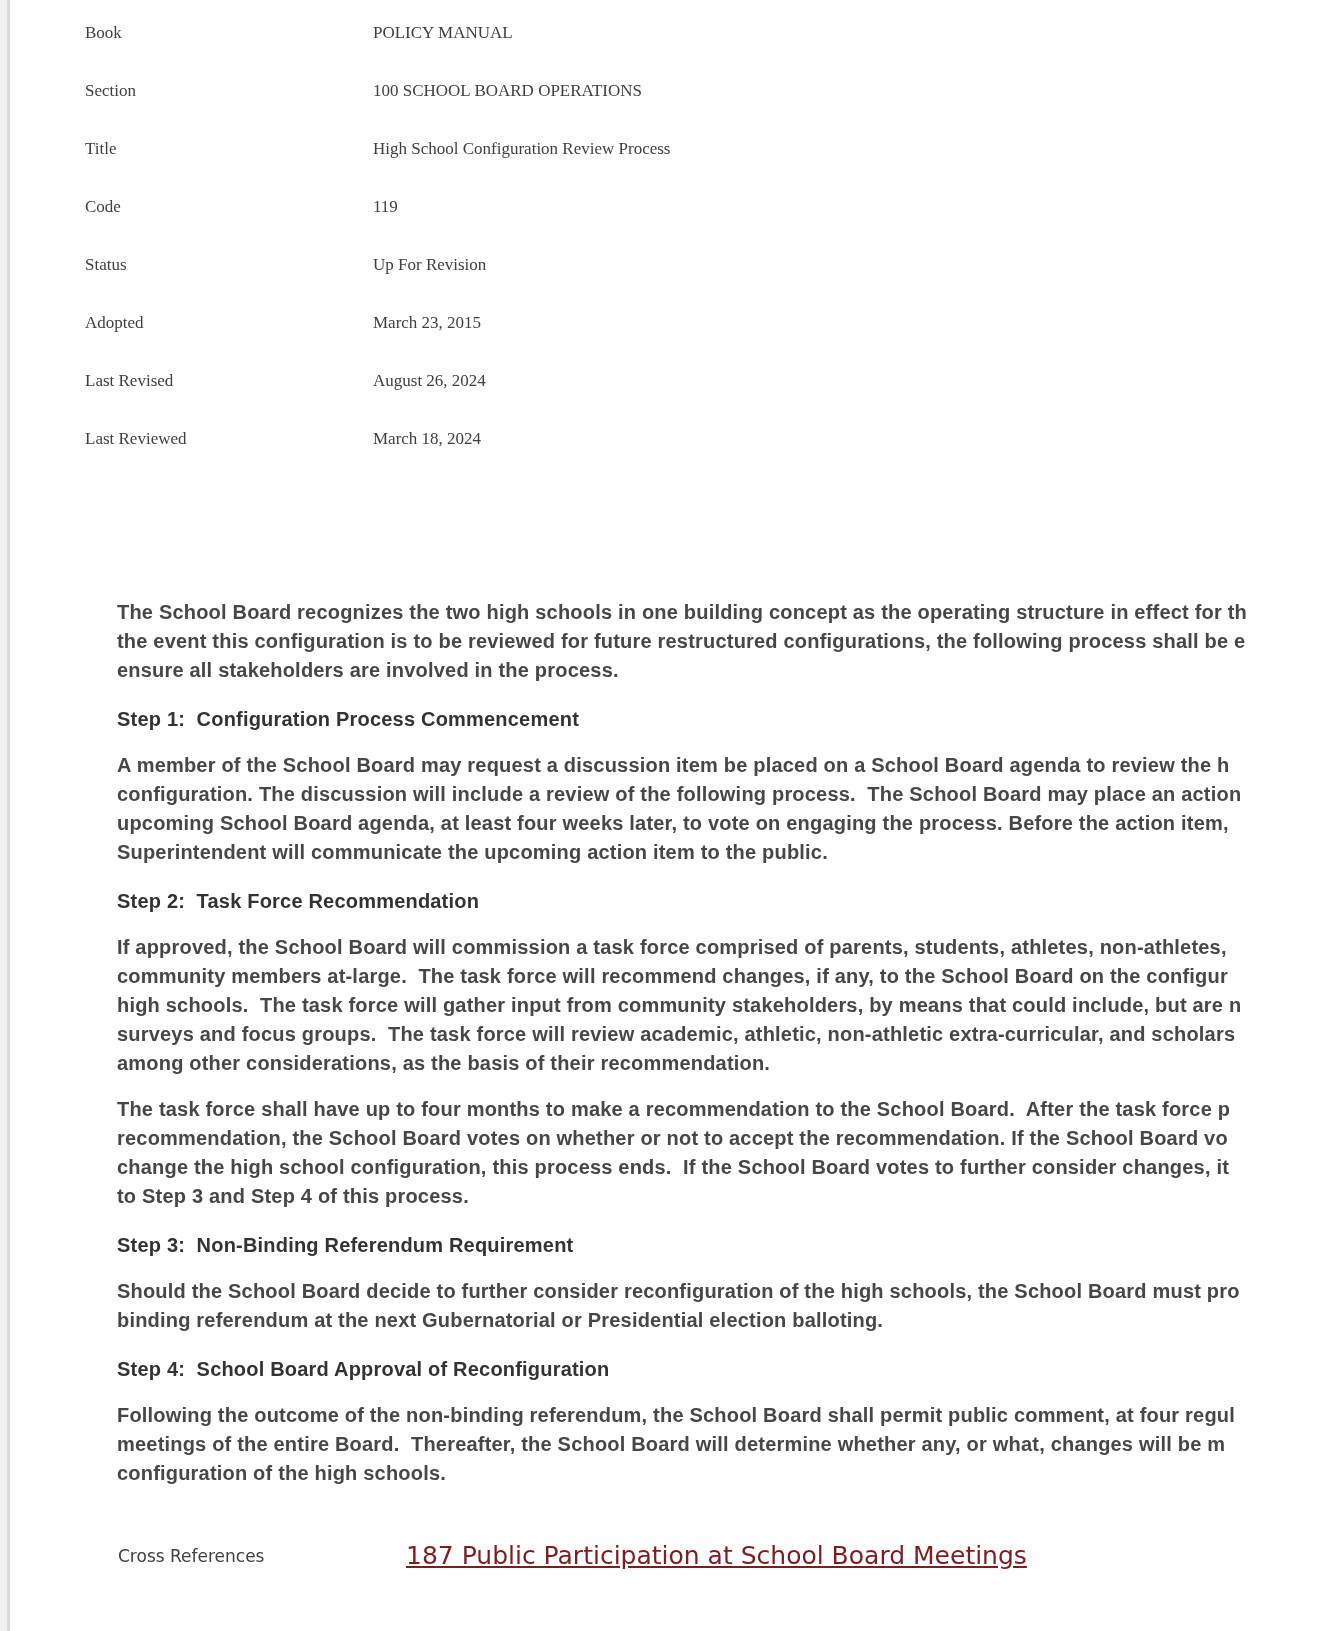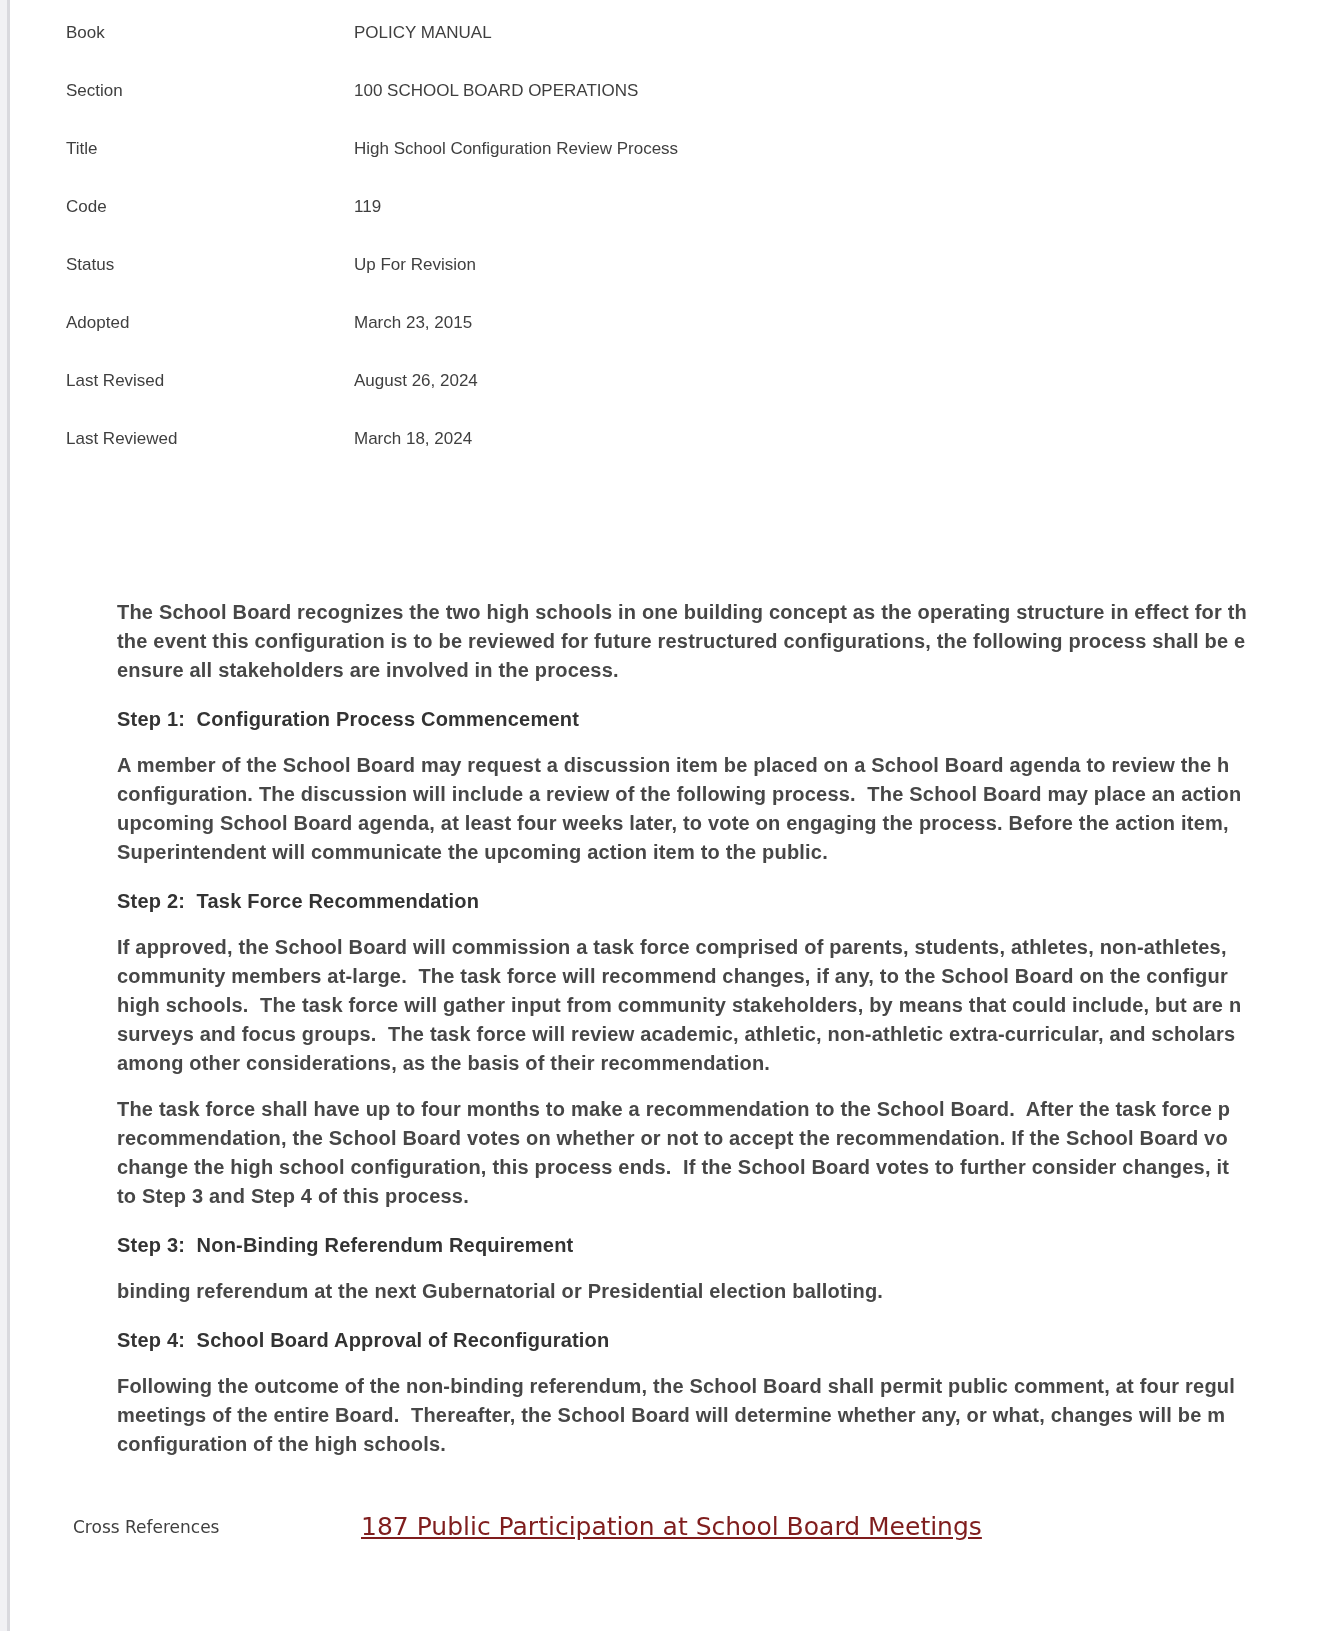--- a/index.html
+++ b/index.html
@@ -28,22 +28,22 @@
     top: 0;
     width: 7px;
     height: 100%;
     background: #f1f1f4;
     border-right: 3px solid #d9d9de;
   }
 
   
   .meta {
     padding-top: 22px;
-    padding-left: 66px;
-    font-family: Liberation Sans, sans-serif;
+    padding-left: 85px;
+    font-family: Liberation Serif, serif;
     font-size: 17px;
     color: #3f3f3f;
   }
   .meta-row {
     display: flex;
     line-height: 22px;
     margin-bottom: 36px;
   }
   .meta-label {
     width: 288px;
@@ -74,21 +74,21 @@
     white-space: pre;
   }
   .bline {
     white-space: pre;
     font-weight: bold;
   }
 
   
   .crossrefs {
     margin-top: 56px;
-    padding-left: 73px;
+    padding-left: 118px;
     display: flex;
     font-family: "DejaVu Sans", sans-serif;
     font-size: 17px;
     color: #3f3f3f;
     line-height: 24px;
   }
   .crossrefs .cr-label {
     width: 288px;
     flex: 0 0 288px;
   }
@@ -166,20 +166,21 @@
     </div>
     <div class="para">
       <div class="bline">The task force shall have up to four months to make a recommendation to the School Board.  After the task force p</div>
       <div class="bline">recommendation, the School Board votes on whether or not to accept the recommendation. If the School Board vo</div>
       <div class="bline">change the high school configuration, this process ends.  If the School Board votes to further consider changes, it</div>
       <div class="bline">to Step 3 and Step 4 of this process.</div>
     </div>
 
     <div class="step-h">Step 3:  Non-Binding Referendum Requirement</div>
     <div class="para">
+      <div class="bline">Should the School Board decide to further consider reconfiguration of the high schools, the School Board must pro</div>
       <div class="bline">binding referendum at the next Gubernatorial or Presidential election balloting.</div>
     </div>
 
     <div class="step-h">Step 4:  School Board Approval of Reconfiguration</div>
     <div class="para">
       <div class="bline">Following the outcome of the non-binding referendum, the School Board shall permit public comment, at four regul</div>
       <div class="bline">meetings of the entire Board.  Thereafter, the School Board will determine whether any, or what, changes will be m</div>
       <div class="bline">configuration of the high schools.</div>
     </div>
   </div>

